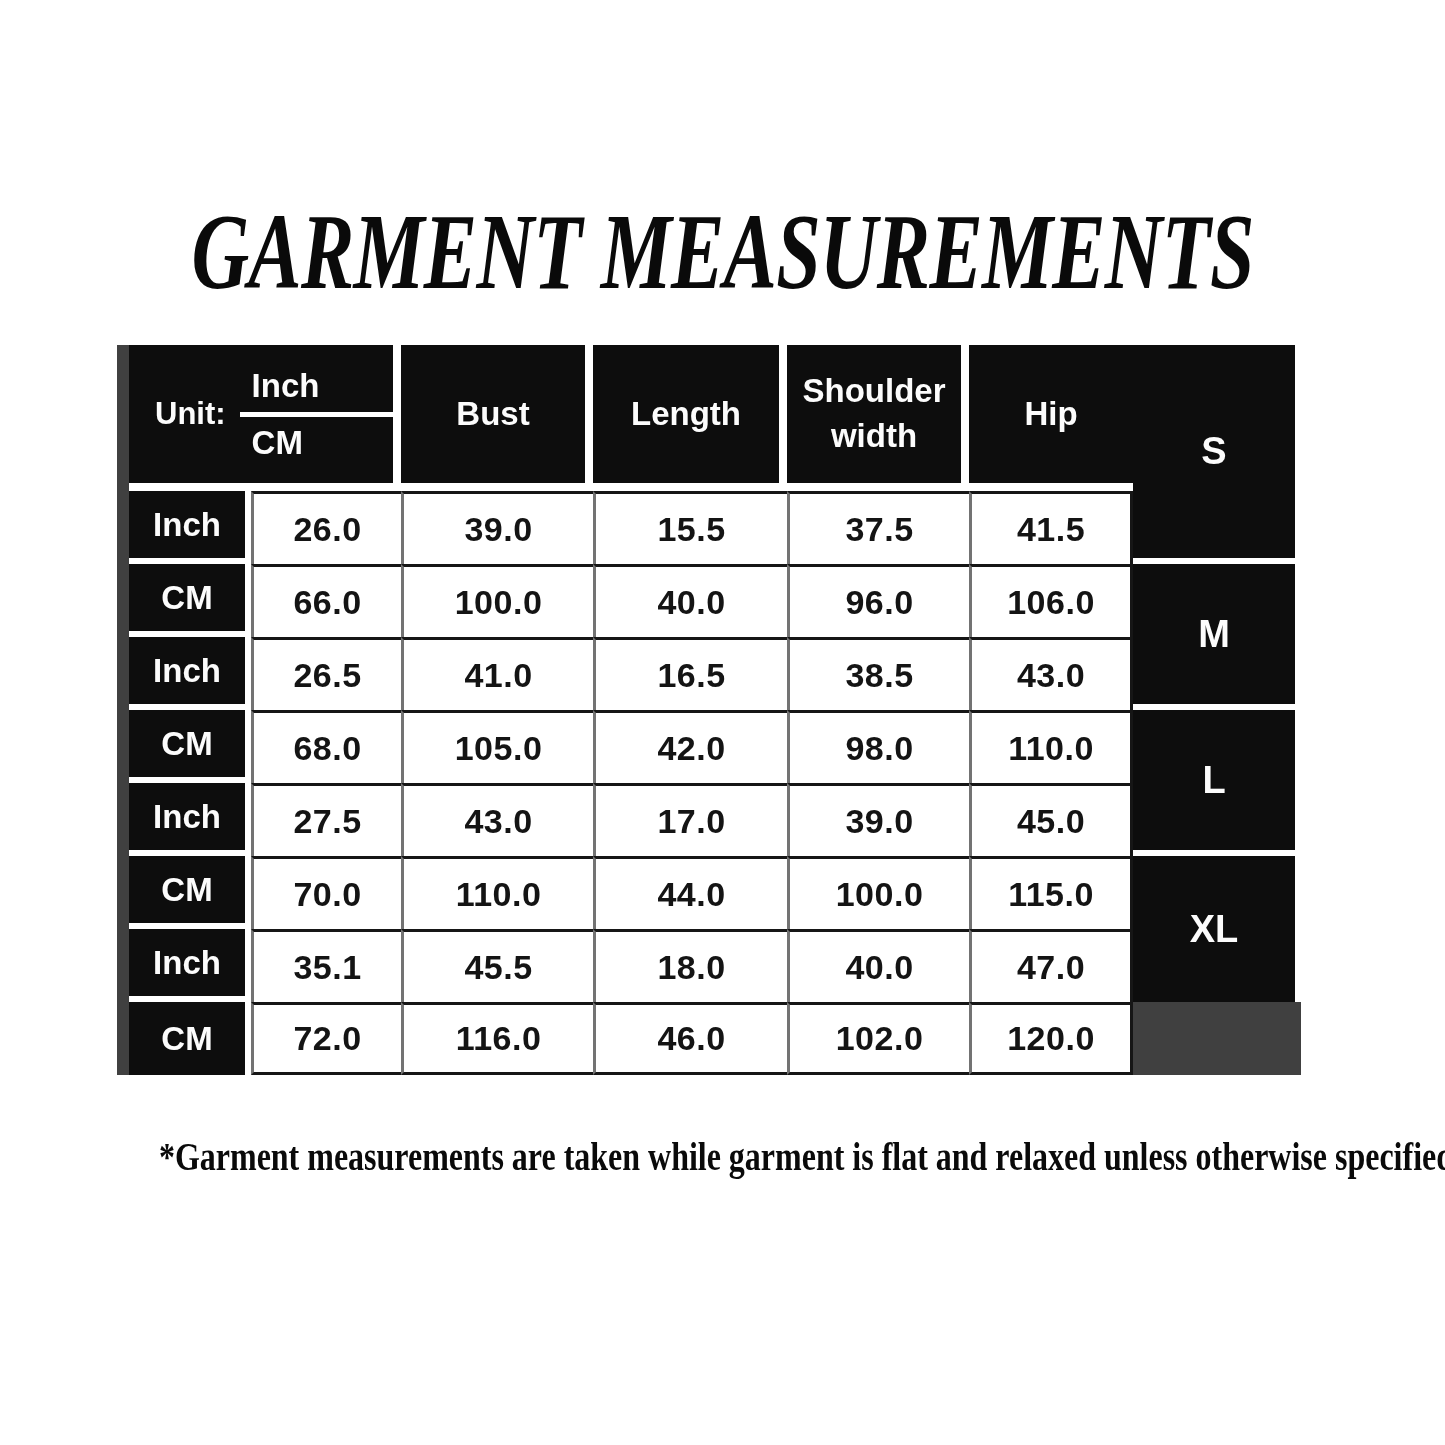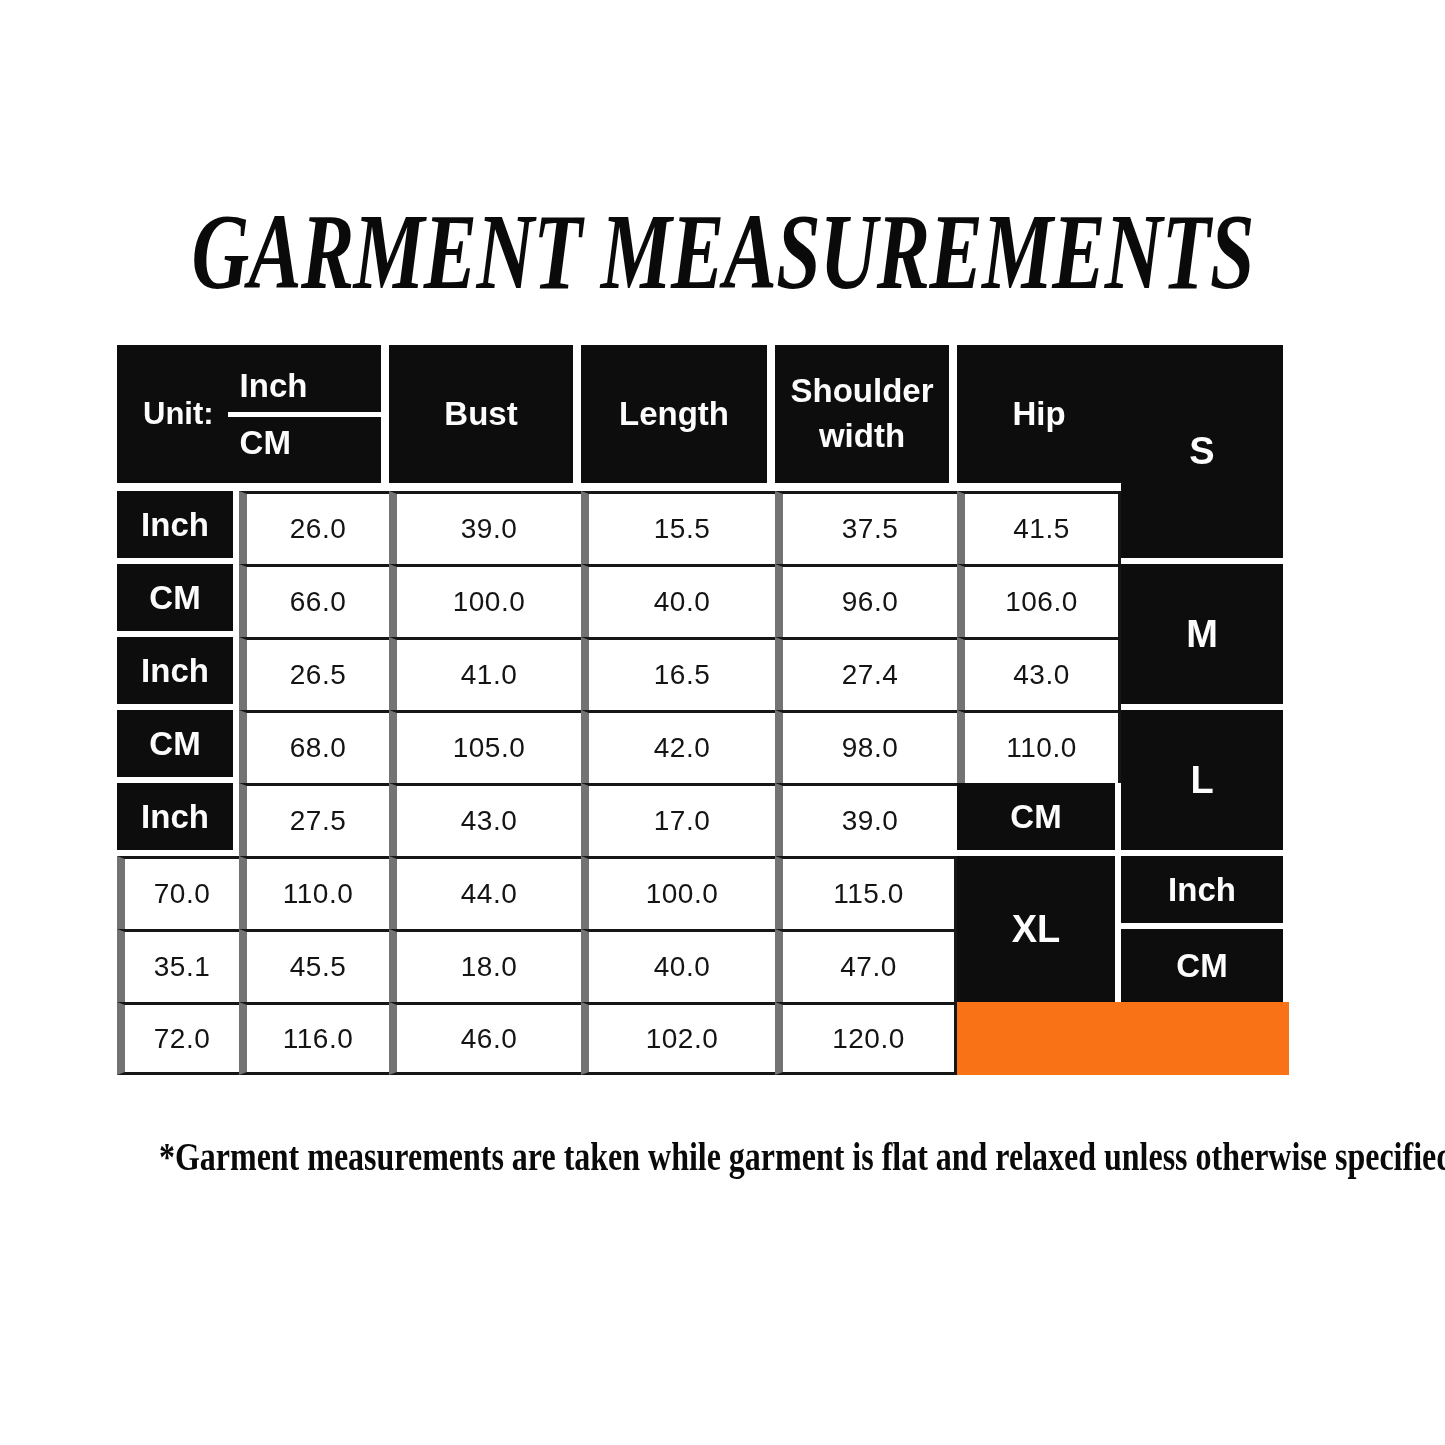--- a/index.html
+++ b/index.html
@@ -28,21 +28,22 @@
     letter-spacing: -1px;
     color: #0a0a0a;
   }
   .size-table {
     position: absolute;
     left: 117px;
     top: 345px;
     display: grid;
     grid-template-columns: 122px 150px 192px 194px 182px 164px 168px;
     grid-template-rows: 146px repeat(8, 73px);
-    background: #f97316;
+    background: #404040;
+    padding-left: 12px;
   }
   .cell {
     display: flex;
     align-items: center;
     justify-content: center;
     text-align: center;
   }
   .black { background: #0d0d0d; color: #fcfcfc; font-weight: 700; }
   .hcell {
     font-size: 33px;
@@ -72,25 +73,25 @@
   }
   .label-cell {
     font-size: 33px;
     border-right: 6px solid #ffffff;
     border-bottom: 6px solid #ffffff;
   }
   .flush { border-bottom: none; }
   .data-cell {
     background: #ffffff;
     color: #141414;
-    font-weight: 400;
-    font-size: 28px;
+    font-weight: 700;
+    font-size: 34px;
     letter-spacing: 0.5px;
     border-top: 3px solid #161616;
-    border-left: 8px solid #737373;
+    border-left: 3px solid #737373;
   }
   .cend { border-right: 3px solid #161616; text-align: right; }
   .rend { border-bottom: 3px solid #161616; }
   .footnote {
     position: absolute;
     top: 1136px;
     left: 0;
     width: 1445px;
     text-align: center;
     font-family: "Liberation Serif", "DejaVu Serif", serif;
@@ -135,35 +136,36 @@
     <div class="cell data-cell">100.0</div>
     <div class="cell data-cell">40.0</div>
     <div class="cell data-cell">96.0</div>
     <div class="cell data-cell cend">106.0</div>
 
     <div class="cell black size-cell">M</div>
     <div class="cell black label-cell">Inch</div>
     <div class="cell data-cell">26.5</div>
     <div class="cell data-cell">41.0</div>
     <div class="cell data-cell">16.5</div>
-    <div class="cell data-cell">27.4</div>
+    <div class="cell data-cell">38.5</div>
     <div class="cell data-cell cend">43.0</div>
     <div class="cell black label-cell">CM</div>
     <div class="cell data-cell">68.0</div>
     <div class="cell data-cell">105.0</div>
     <div class="cell data-cell">42.0</div>
     <div class="cell data-cell">98.0</div>
     <div class="cell data-cell cend">110.0</div>
 
     <div class="cell black size-cell">L</div>
     <div class="cell black label-cell">Inch</div>
     <div class="cell data-cell">27.5</div>
     <div class="cell data-cell">43.0</div>
     <div class="cell data-cell">17.0</div>
     <div class="cell data-cell">39.0</div>
+    <div class="cell data-cell cend">45.0</div>
     <div class="cell black label-cell">CM</div>
     <div class="cell data-cell">70.0</div>
     <div class="cell data-cell">110.0</div>
     <div class="cell data-cell">44.0</div>
     <div class="cell data-cell">100.0</div>
     <div class="cell data-cell cend">115.0</div>
 
     <div class="cell black size-cell flush">XL</div>
     <div class="cell black label-cell">Inch</div>
     <div class="cell data-cell">35.1</div>

